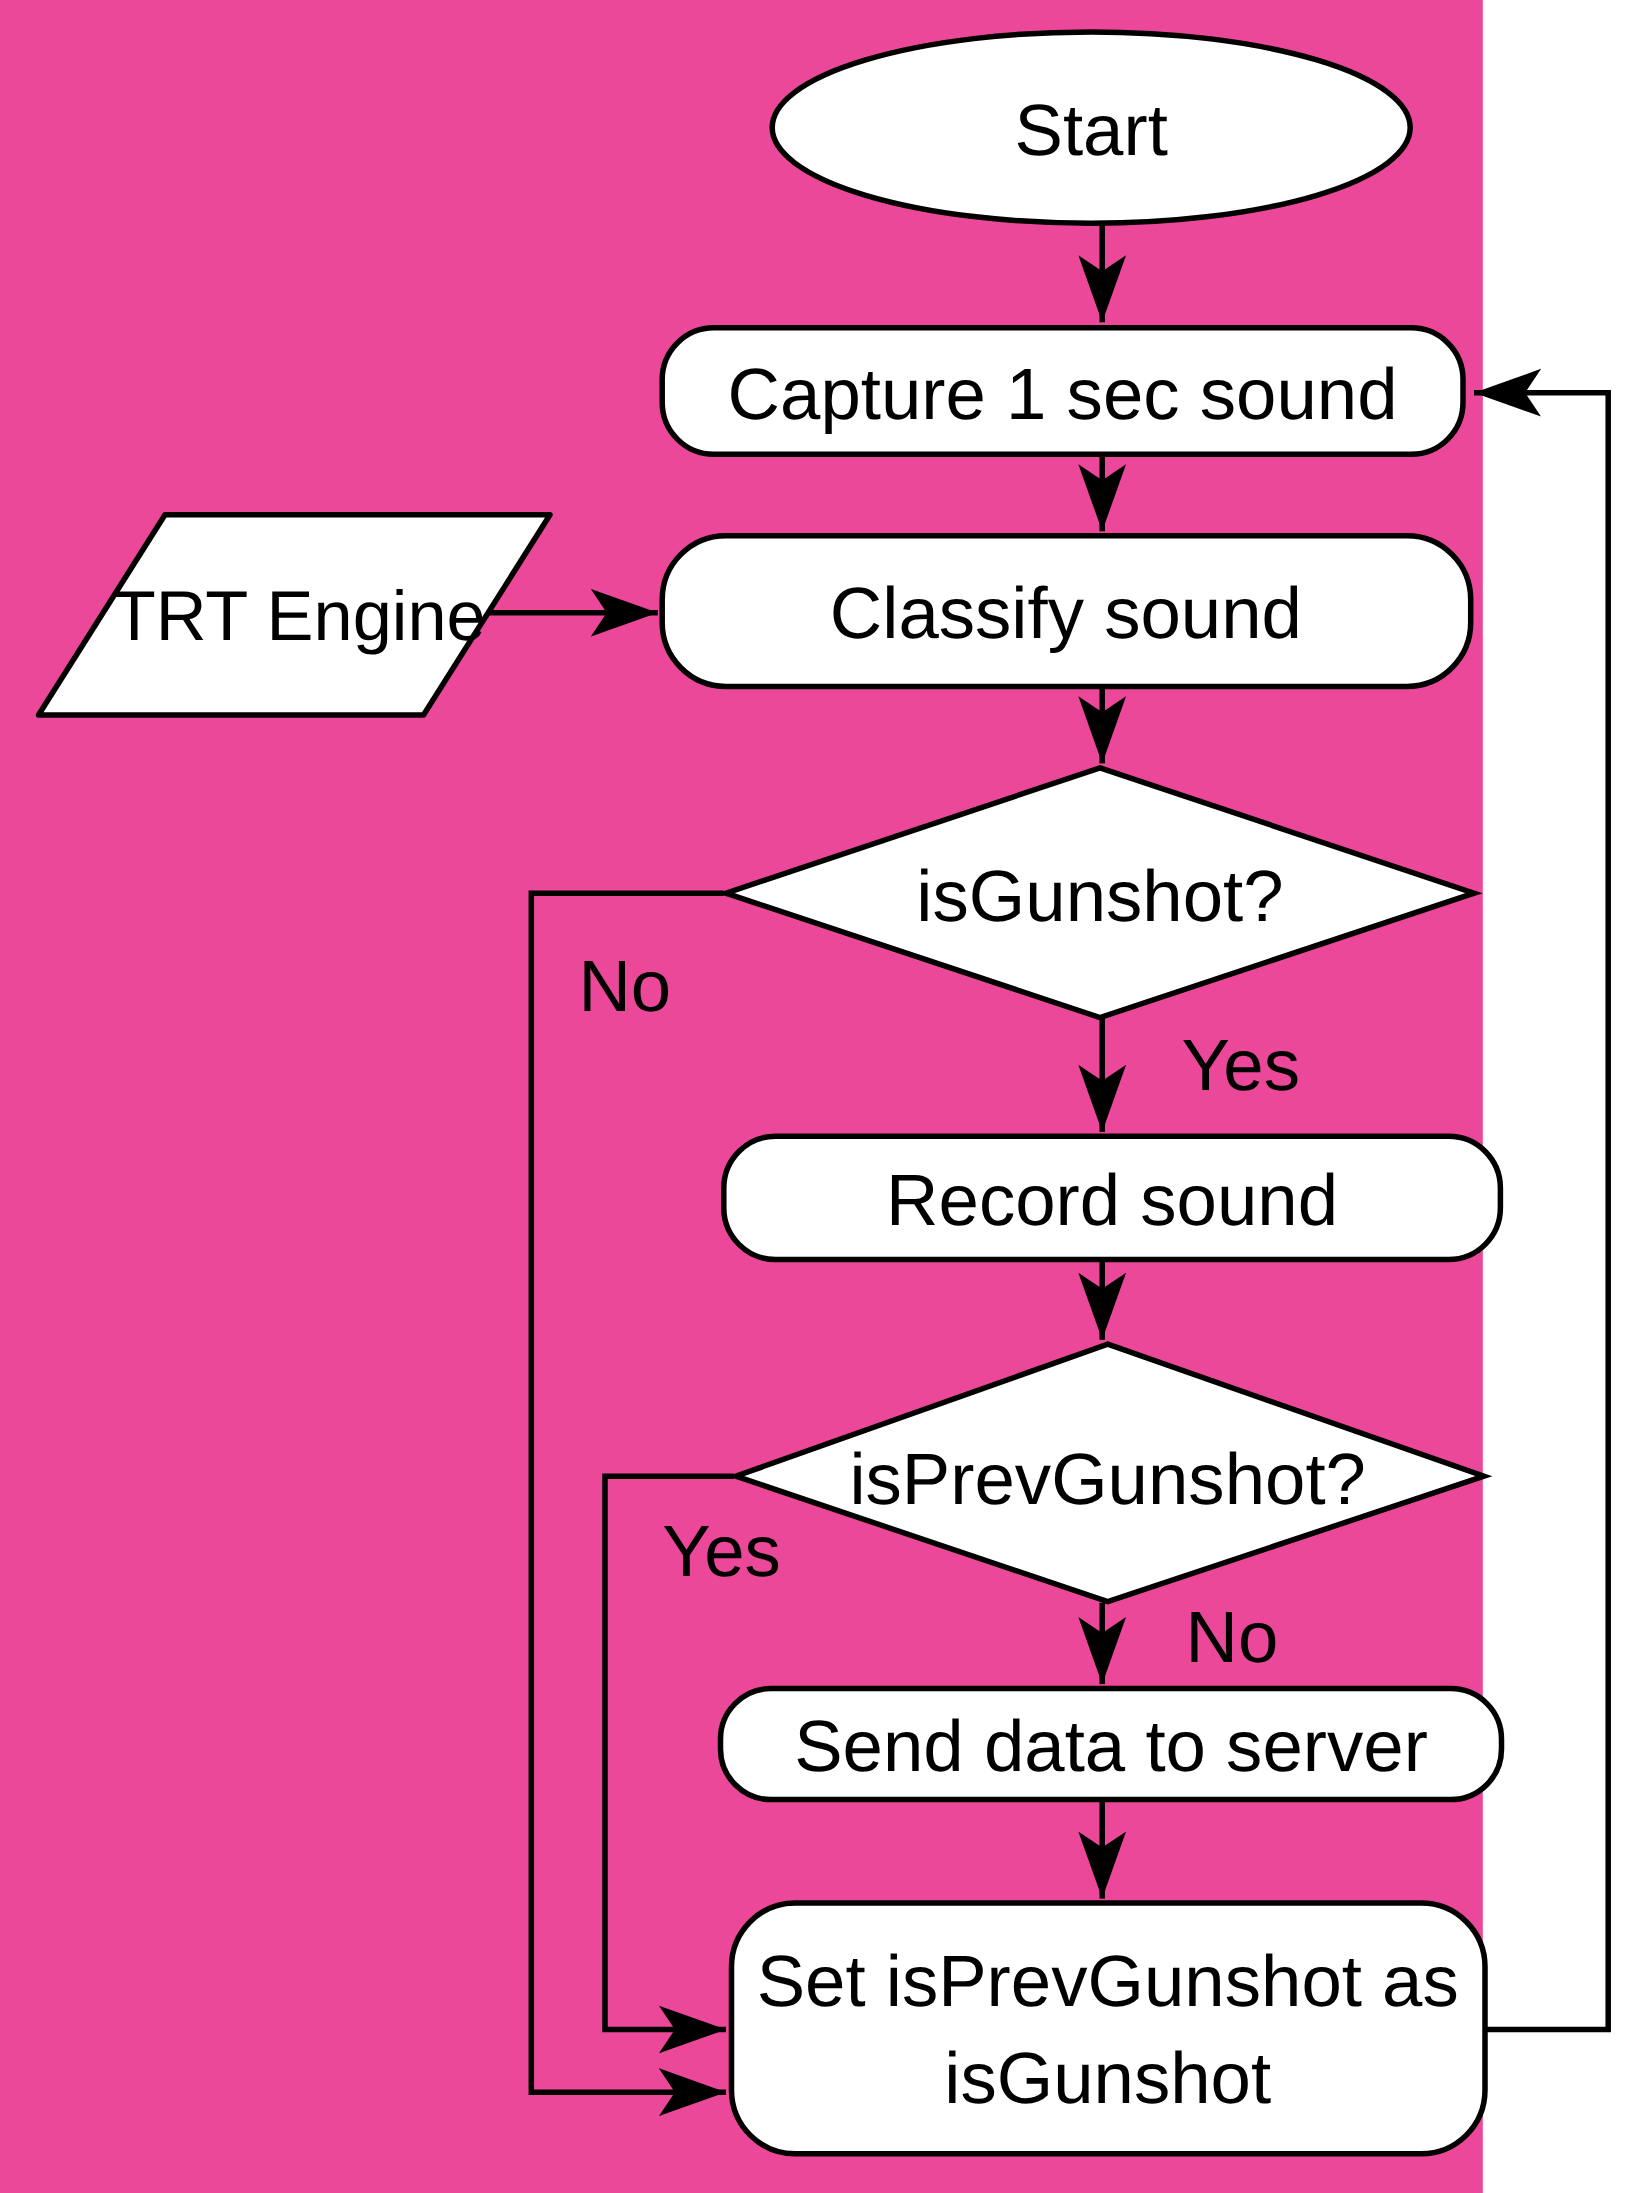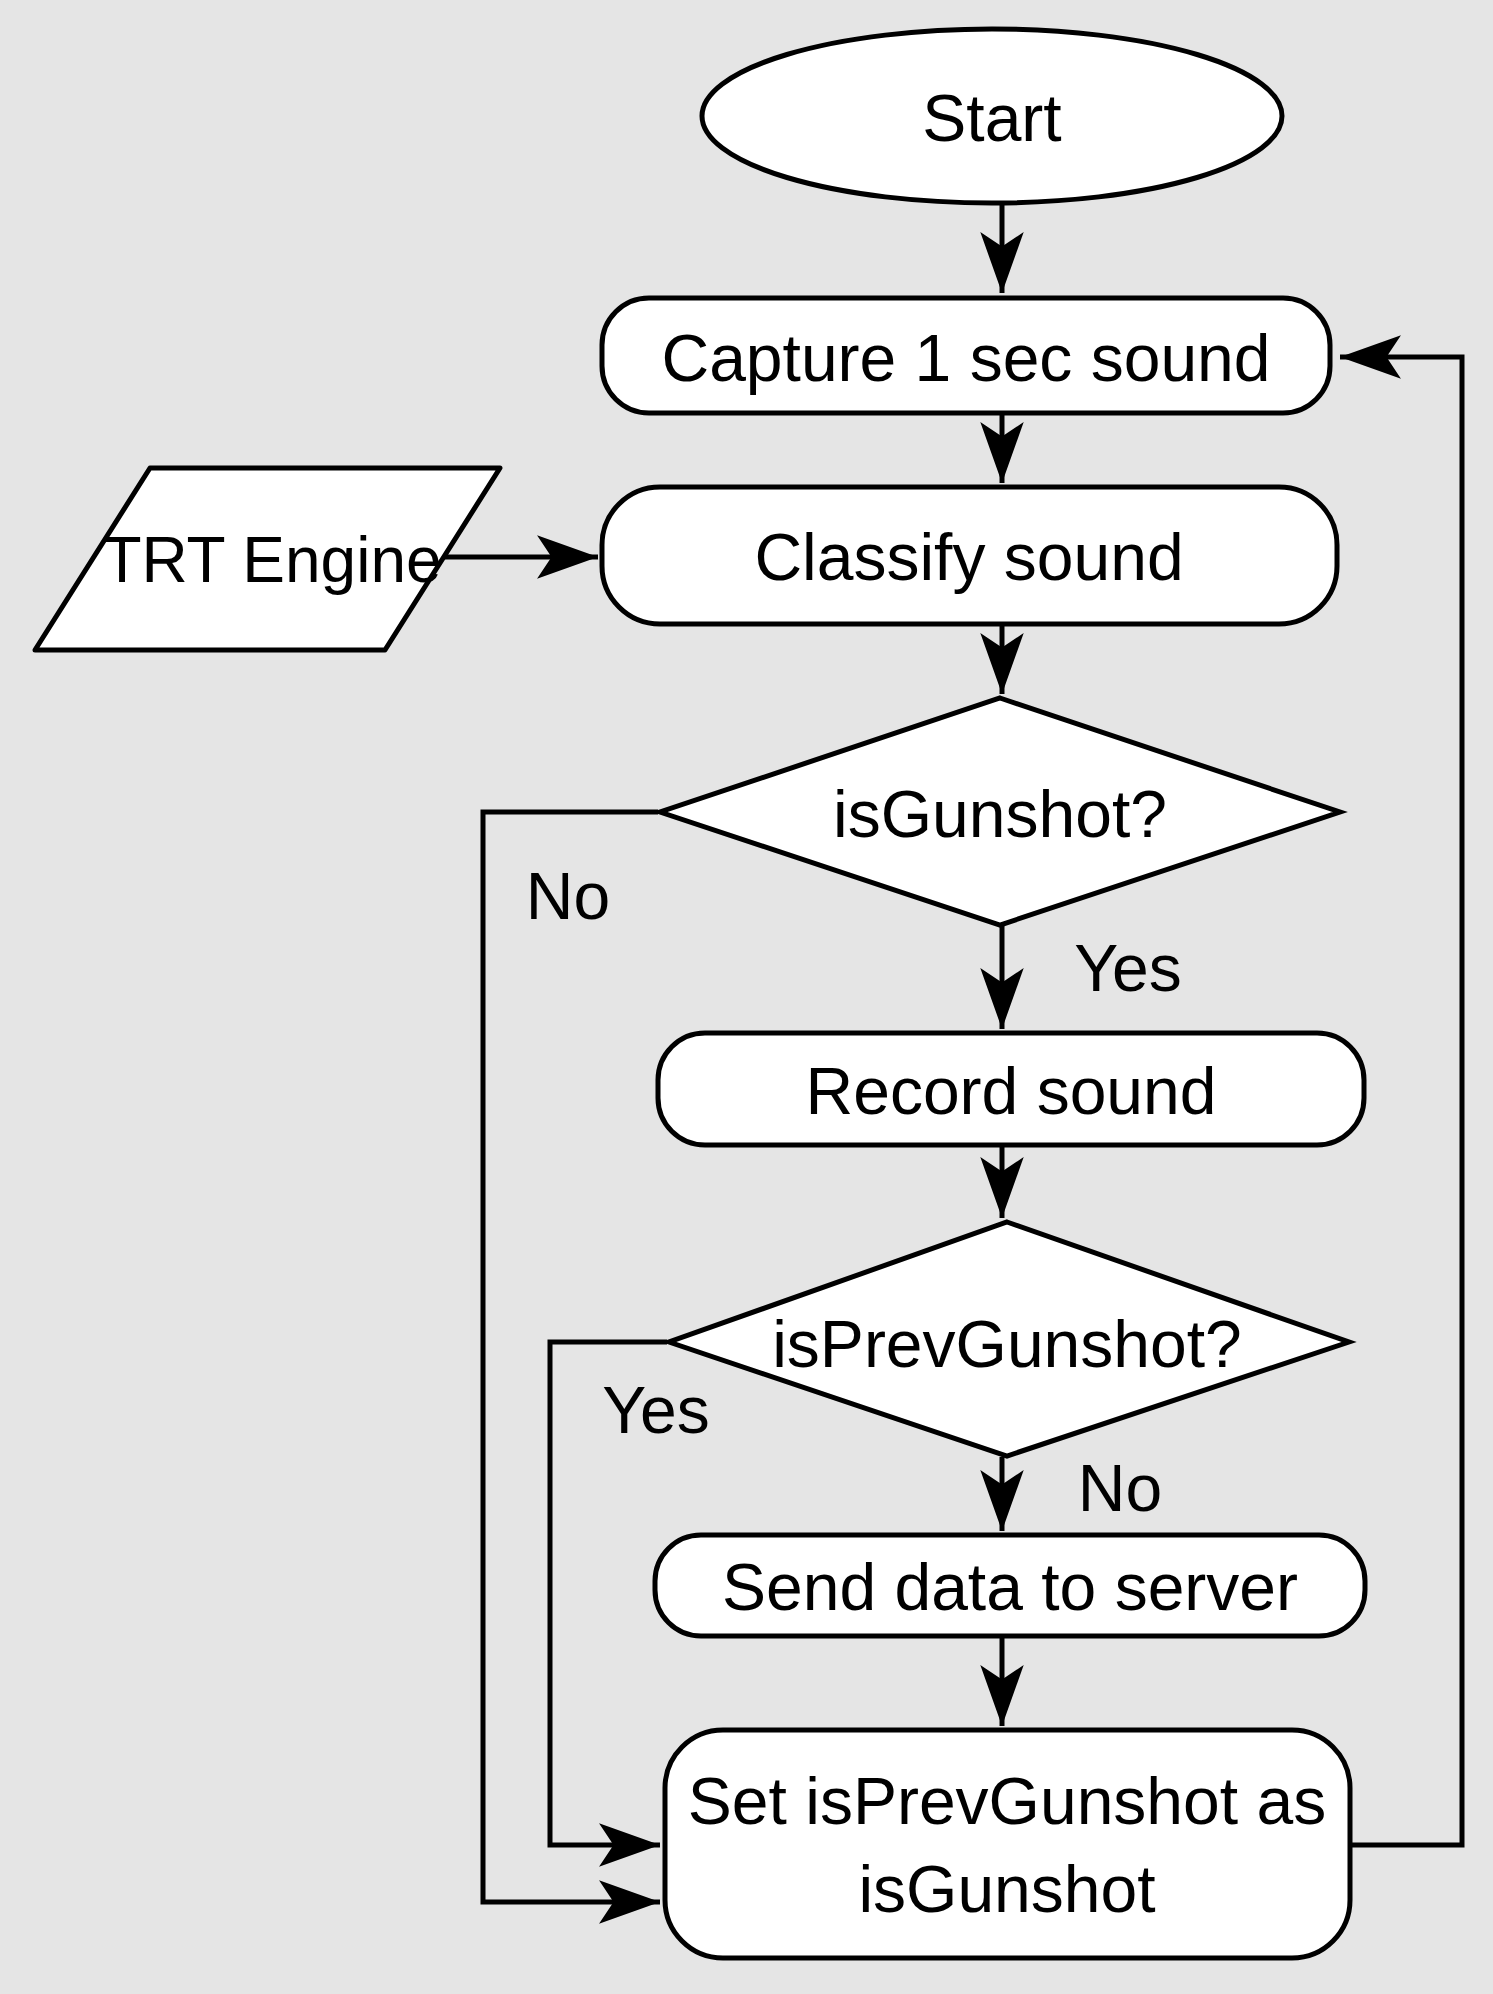--- a/index.html
+++ b/index.html
@@ -1,23 +1,23 @@
 <!DOCTYPE html>
 <html><head>
 <meta charset="utf-8">
 <style>
   html, body {
     margin: 0;
     padding: 0;
     background: #ffffff;
   }
   .diagram-wrap {
-    width: 1493px;
+    width: 1348px;
     height: 1994px;
-    background: #e5e5e5;
+    background: #ec4899;
     position: relative;
   }
   svg {
     display: block;
     font-family: "Liberation Sans", sans-serif;
   }
   .shape {
     fill: #ffffff;
     stroke: #000000;
     stroke-width: 5;

